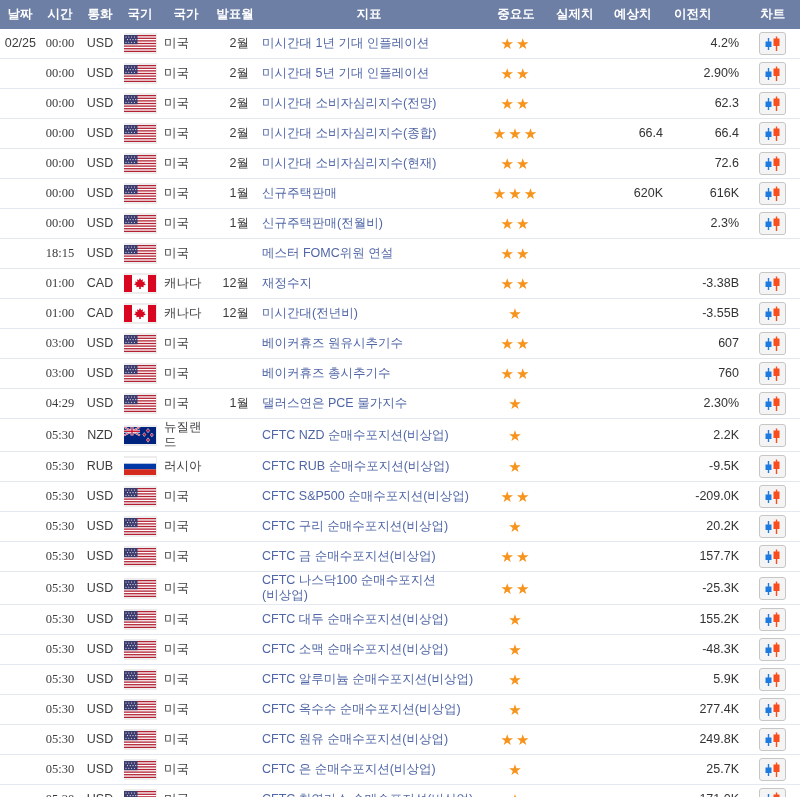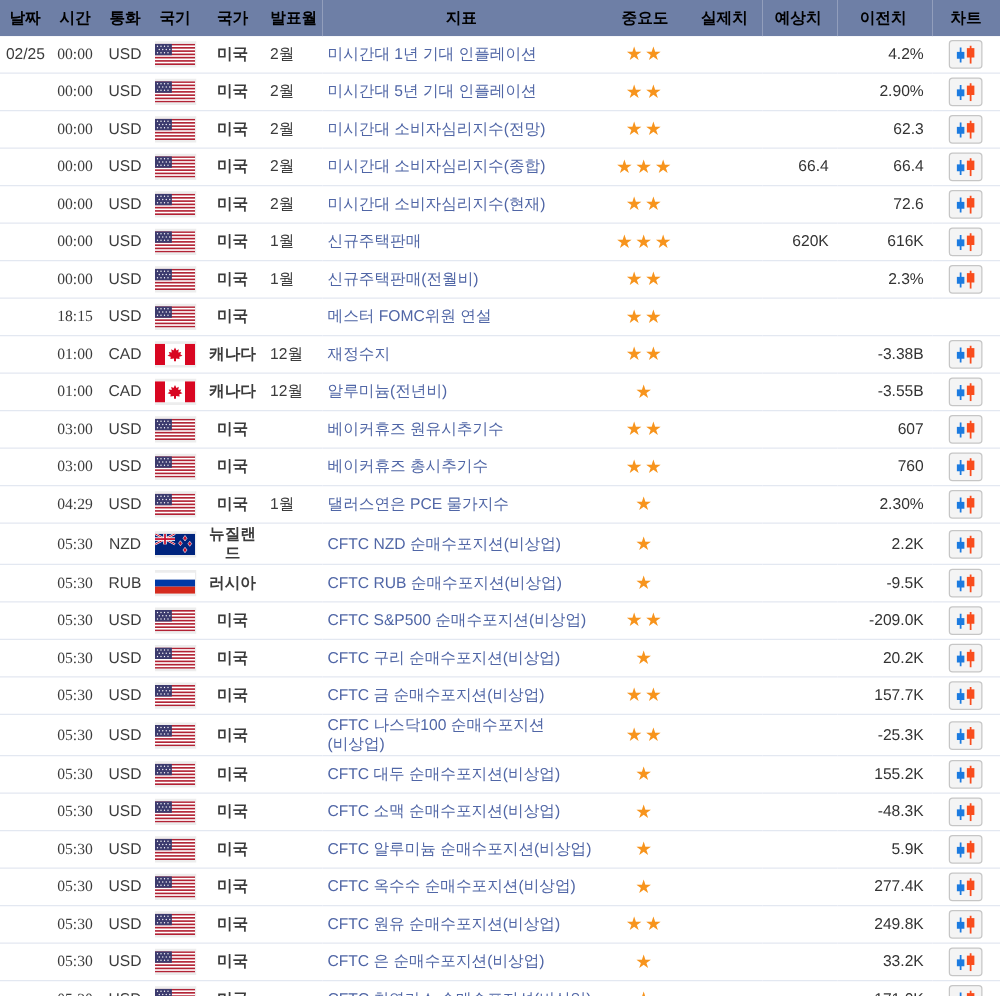--- a/index.html
+++ b/index.html
@@ -1,30 +1,30 @@
 <!DOCTYPE html>
 <html><head>
 <meta charset="utf-8">
 <style>
   html,body{margin:0;padding:0;background:#fff;font-family:"Liberation Sans",sans-serif;}
   .calendar-wrap{width:800px;}
   table.calendar{width:800px;border-collapse:collapse;table-layout:fixed;
     border-right:1px solid #e0e4ee;border-bottom:2px solid #2b4a8f;}
-  thead th{background:#6e7fa6;color:#000000;font-size:12.5px;font-weight:bold;
+  thead th{background:#6e7fa6;color:#ffffff;font-size:12.5px;font-weight:bold;
     height:29px;padding:0 4px;text-align:center;white-space:nowrap;}
-  thead th.al-right{text-align:center;padding-right:7px;}
+  thead th.al-right{text-align:left;padding-right:7px;}
   tbody td{border-bottom:1px solid #e3e8f1;font-size:12.5px;color:#3c3c3c;
     height:27px;padding:1px 4px;line-height:15px;background:#fff;vertical-align:middle;
     overflow:hidden;}
   td.c-date{text-align:right;}
   td.c-time{text-align:center;font-family:Liberation Serif, serif;}
   td.c-cur{text-align:center;}
   td.c-flag{text-align:center;padding:1px 0;}
-  td.c-country{text-align:center;font-weight:bold;}
-  td.c-month{padding-right:9px;}
+  td.c-country{text-align:left;}
+  td.c-month{text-align:right;padding-right:9px;}
   td.c-ind{text-align:left;color:#5066a6;word-break:keep-all;}
   td.c-ind span{cursor:pointer;margin-top:36px;}
   td.c-stars{text-align:center;color:#f7941d;font-size:15px;letter-spacing:2px;white-space:nowrap;}
   td.c-num{text-align:right;color:#333333;padding-right:7px;white-space:nowrap;}
   td.c-chart{text-align:center;padding:1px 0;}
   .flagbox{width:33px;height:21px;background:#ededed;display:inline-flex;
     align-items:center;justify-content:center;vertical-align:middle;}
   .charticon{display:inline-flex;width:25px;height:21px;border:1px solid #c6c6c6;
     border-radius:3px;background:#f4f4f4;align-items:center;justify-content:center;
     cursor:pointer;vertical-align:middle;}
@@ -526,21 +526,21 @@
                 <rect width="32" height="17" fill="#ffffff"></rect>
                 <rect width="8" height="17" fill="#D80621"></rect>
                 <rect x="24" width="8" height="17" fill="#D80621"></rect>
                 <path fill="#D80621" d="M16 3 l1.2 2.3 1.8 -1 -.4 2.7 2.4 -.4 -.8 1.7 1.8 1.3 -2.6 .8 .3 1.8 -2.9 -.5 v2.3 h-1.6 v-2.3 l-2.9 .5 .3 -1.8 -2.6 -.8 1.8 -1.3 -.8 -1.7 2.4 .4 -.4 -2.7 1.8 1 z"></path>
               </svg>
             </span>
     </td>
     <td class="c-country">캐나다</td>
     <td class="c-month">12월</td>
     <td class="c-ind">
-      <span>알루미늄(전년비)</span>
+      <span>미시간대(전년비)</span>
     </td>
     <td class="c-stars">★</td>
     <td class="c-num"></td>
     <td class="c-num"></td>
     <td class="c-num">-3.55B</td>
     <td class="c-chart">
       <span class="charticon">
         <svg width="17" height="15" viewBox="0 0 17 15">
           <line x1="4.5" y1="2" x2="4.5" y2="14" stroke="#1c7be0" stroke-width="1.4"></line>
           <rect x="1.5" y="5.5" width="6" height="5.5" fill="#1c7be0"></rect>
@@ -1296,21 +1296,21 @@
             </span>
     </td>
     <td class="c-country">미국</td>
     <td class="c-month"></td>
     <td class="c-ind">
       <span>CFTC 은 순매수포지션(비상업)</span>
     </td>
     <td class="c-stars">★</td>
     <td class="c-num"></td>
     <td class="c-num"></td>
-    <td class="c-num">33.2K</td>
+    <td class="c-num">25.7K</td>
     <td class="c-chart">
       <span class="charticon">
         <svg width="17" height="15" viewBox="0 0 17 15">
           <line x1="4.5" y1="2" x2="4.5" y2="14" stroke="#1c7be0" stroke-width="1.4"></line>
           <rect x="1.5" y="5.5" width="6" height="5.5" fill="#1c7be0"></rect>
           <line x1="12.5" y1="0.5" x2="12.5" y2="15" stroke="#f94d1d" stroke-width="1.4"></line>
           <rect x="9.5" y="2.5" width="6" height="7.5" fill="#f94d1d"></rect>
         </svg>
       </span>
     </td>

